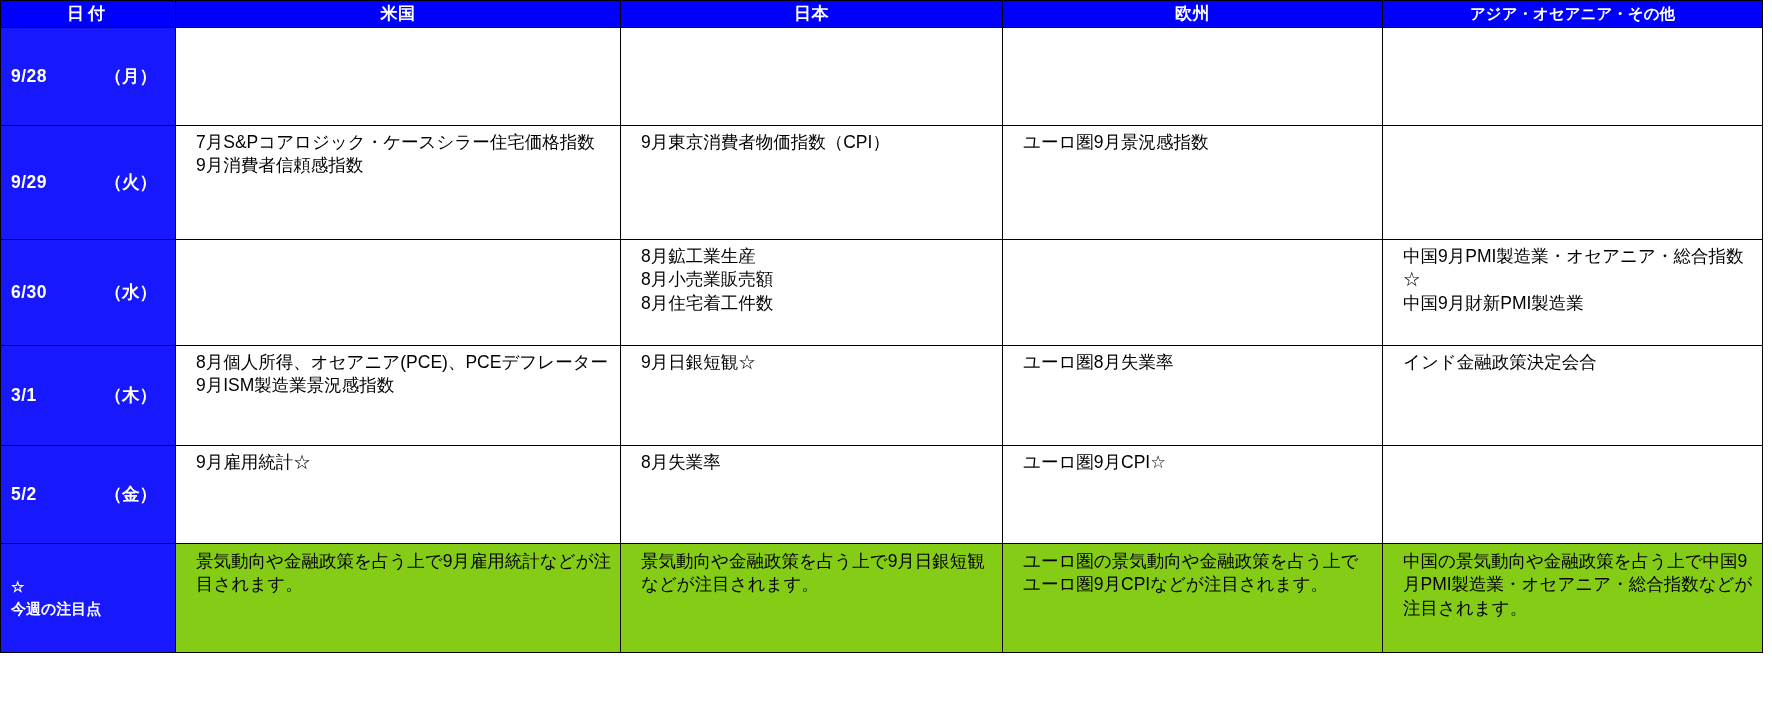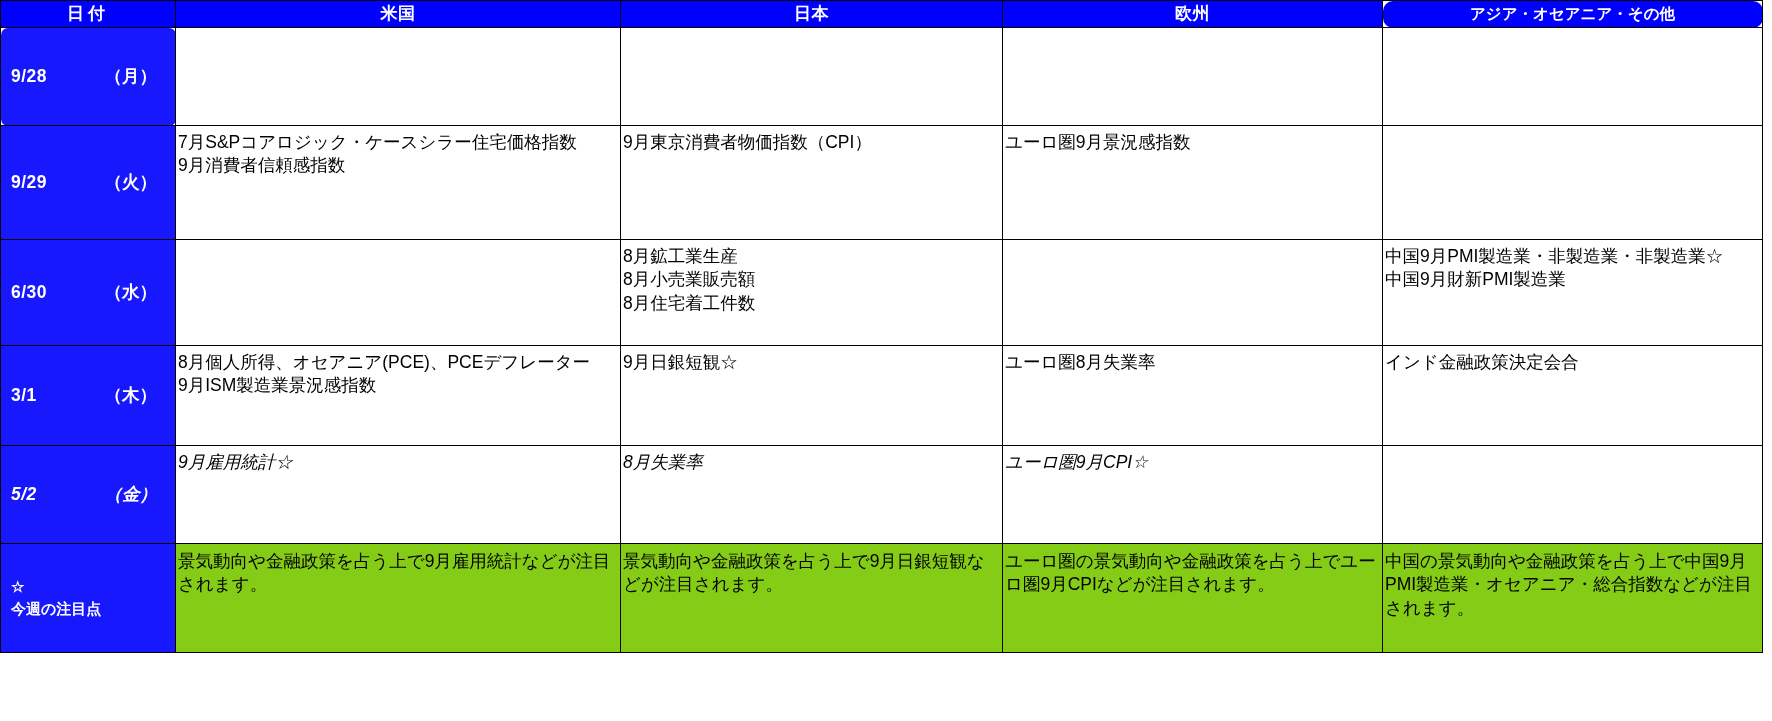--- a/index.html
+++ b/index.html
@@ -37,26 +37,26 @@
     font-size: 17px;
     font-weight: bold;
     height: 26px;
     line-height: 26px;
     padding: 0;
     text-align: center;
     border: 1px solid #000000;
     letter-spacing: 0.5px;
   }
   thead th.th-date { letter-spacing: 4px; margin-left: 12px; }
-  thead th.th-asia { font-size: 15.5px; letter-spacing: 0px; border-radius: 10px; }
+  thead th.th-asia { font-size: 15.5px; letter-spacing: 0px; }
 
   td {
     border: 1px solid #000000;
     vertical-align: top;
-    padding: 5px 6px 4px 2px;
+    padding: 5px 6px 4px 20px;
     font-size: 17.5px;
     line-height: 1.33;
     color: #000000;
     background: #ffffff;
     word-break: break-all;
   }
 
   td.datecell {
     background: #1818ff;
     color: #ffffff;
@@ -68,25 +68,25 @@
   }
   .datewrap {
     display: flex;
     align-items: center;
     justify-content: space-between;
     width: 100%;
   }
   .date-num { letter-spacing: 0.5px; }
   .date-dow { letter-spacing: 0px; padding-right: 8px; }
 
-  tr.r-0 td { height: 88px; border-radius: 7px; }
+  tr.r-0 td { height: 88px; }
   tr.r-1 td { height: 104px; }
   tr.r-2 td { height: 96px; }
   tr.r-3 td { height: 90px; }
-  tr.r-4 td { height: 88px; font-style: italic; }
+  tr.r-4 td { height: 88px; }
   tr.r-5 td { height: 98px; }
 
   tr.note td.datecell {
     font-size: 15px;
     vertical-align: middle;
     padding: 0 10px;
     line-height: 1.5;
   }
   tr.note td.datecell .notelabel {
     display: block;
@@ -164,21 +164,21 @@
           </span>
         </td>
         <td class="body"></td>
         <td class="body">
           <span class="line">8月鉱工業生産</span>
           <span class="line">8月小売業販売額</span>
           <span class="line">8月住宅着工件数</span>
         </td>
         <td class="body"></td>
         <td class="body">
-          <span class="line">中国9月PMI製造業・非製造業・非製造業☆</span>
+          <span class="line">中国9月PMI製造業・オセアニア・総合指数☆</span>
           <span class="line">中国9月財新PMI製造業</span>
         </td>
       </tr>
 
       <tr class="r-3">
         <td class="datecell">
           <span class="datewrap">
             <span class="date-num">3/1</span>
             <span class="date-dow">（木）</span>
           </span>

